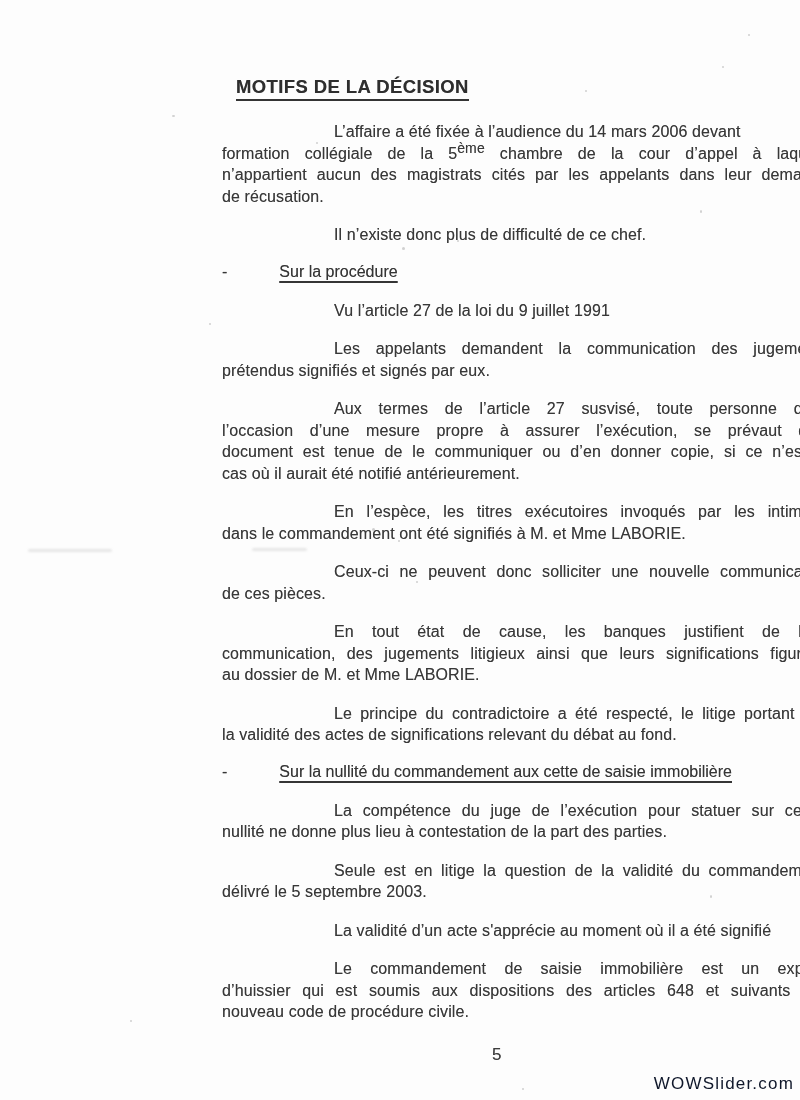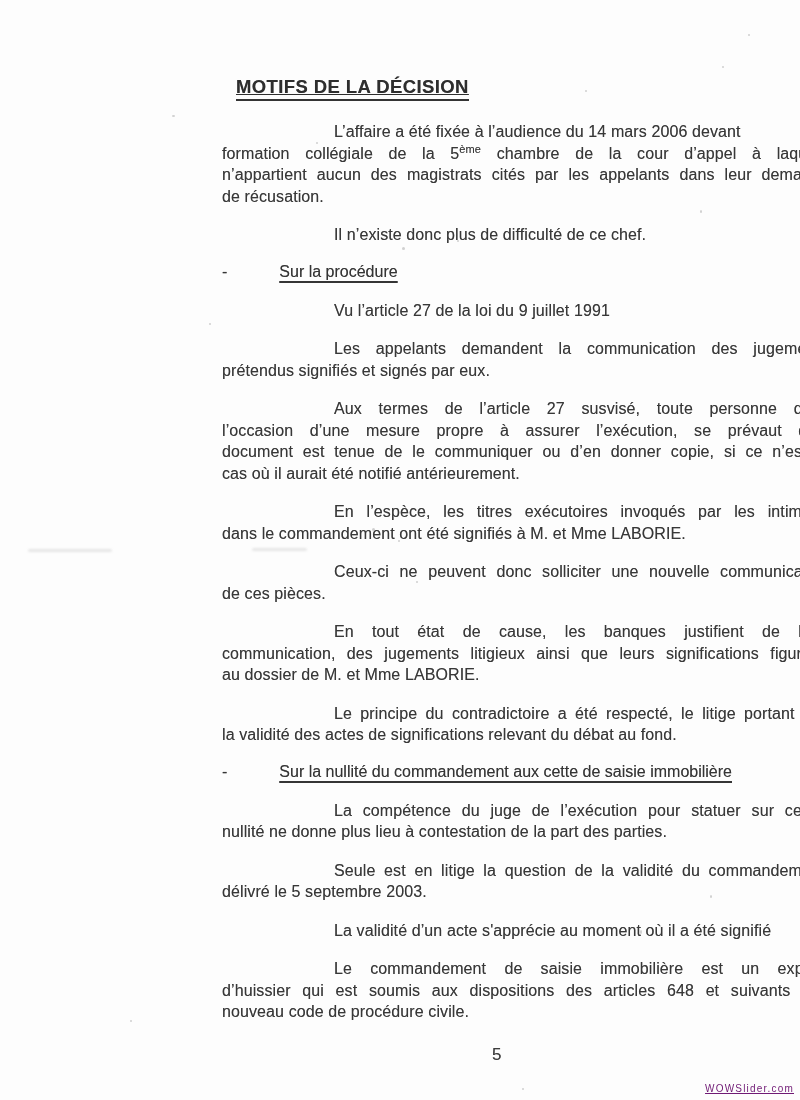--- a/index.html
+++ b/index.html
@@ -20,21 +20,20 @@
   .doc-title{
     display:inline-block;
     font-size:18.5px;
     font-weight:bold;
     letter-spacing:.4px;
     color:#2e2e2e;
     margin:0 0 0 14px;
     padding-bottom:1px;
     border-bottom:2px solid #343434;
     text-shadow:0 0 .5px rgba(46,46,46,.55);
-    text-decoration:underline;
   }
   .title-wrap{margin:0 0 20px 0;}
   .paragraph{margin:0 0 17px 0;}
   .subheading{
     margin:2px 0 19px 0;
     font-size:16px;
     color:#353535;
     text-shadow:0 0 .5px rgba(50,50,50,.5);
   }
   .sh-dash{margin-right:4px;}
@@ -53,35 +52,34 @@
   }
   .line.indent{padding-left:112px;}
   .line.justify{
     white-space:normal;
     width:598px;
     box-sizing:border-box;
     text-align:justify;
     text-align-last:justify;
     text-justify:inter-word;
   }
-  .line sup{font-size:11px;vertical-align:super;line-height:0;}
+  .line sup{font-size:14px;vertical-align:super;line-height:0;}
   .page-number{
     position:absolute;
     left:492px;top:1045px;
     font-size:17px;
     color:#3d3d3d;
     text-shadow:0 0 .5px rgba(60,60,60,.5);
   }
   .watermark{
     position:absolute;
     right:6px;bottom:6px;
-    font-size:10px;
+    font-size:17px;
     letter-spacing:1.2px;
-    color:#701a75;
-    text-decoration:underline;
+    color:#0f172a;
   }
   .speck{
     position:absolute;
     background:#9a9a9a;
     border-radius:50%;
     opacity:.45;
   }
   .smudge{
     position:absolute;
     background:#b5b5b5;

